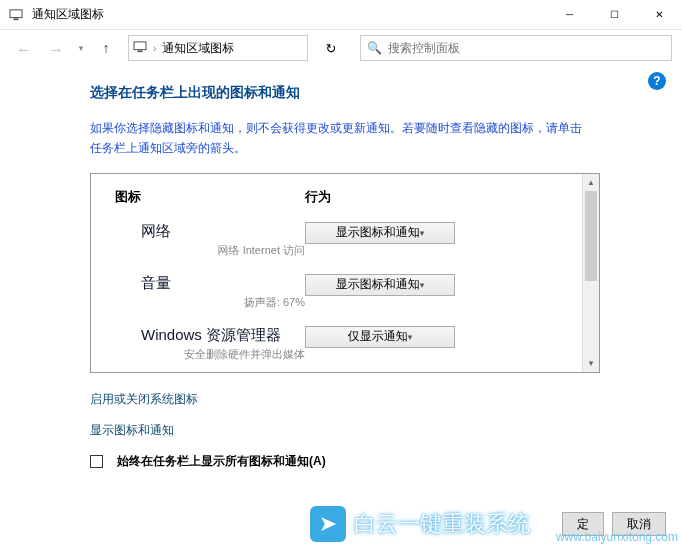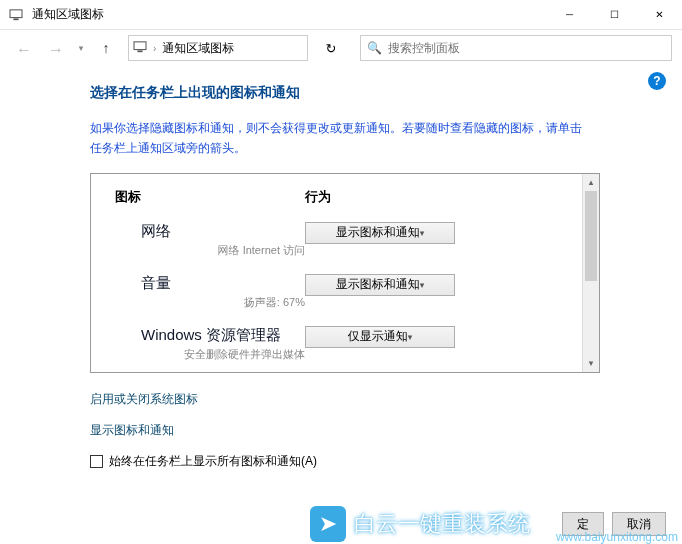--- a/index.html
+++ b/index.html
@@ -42,21 +42,21 @@
 .row { display: flex; align-items: flex-start; margin-bottom: 16px; }
 .row-left { width: 190px; padding-left: 26px; }
 .row-title { font-size: 15px; color: #0f172a; }
 .row-sub { font-size: 11px; color: #888; margin-top: 2px; text-align: right; }
 .dropdown { width: 150px; height: 22px; border: 1px solid #adadad; background: linear-gradient(#f5f5f5,#e8e8e8); display: flex; align-items: center; padding: 0 6px; font-size: 12px; cursor: pointer; justify-content: center; }
 .dropdown .chev { font-size: 9px; color: #555; }
 
 .links { margin: 18px 0 0 64px; }
 .link { color: #0c4a6e; font-size: 12px; margin-bottom: 14px; cursor: pointer; display: block; }
 
-.checkbox-row { margin: 4px 0 0 64px; display:flex; align-items:center; gap:6px; font-size:12px;}
+.checkbox-row { margin: 4px 0 0 64px; display:flex; align-items:center; gap:14px; font-size:12px;font-weight:bold;}
 .checkbox { width:13px; height:13px; border:1px solid #333; display:inline-block; cursor:pointer;}
 
 
 .bottom { position: absolute; bottom: 8px; right: 16px; display:flex; gap:8px;}
 .btn { min-width: 30px; height: 24px; border: 1px solid #adadad; background: #e1e1e1; font-size: 12px; padding: 0 14px; display:flex; align-items:center; justify-content:center; cursor:pointer;}
 
 .watermark { position:absolute; bottom: 2px; left: 310px; right: 0; display:flex; align-items:center; gap:8px; pointer-events:none; opacity:0.92;}
 .wm-badge { width:36px; height:36px; background:#29a3e2; border-radius:6px; display:flex; align-items:center; justify-content:center; color:#fff; font-size:22px;}
 .wm-text { color:#fff; font-size:22px; font-weight:normal; text-shadow: 0 0 2px #29a3e2, 0 0 4px #29a3e2;}
 .wm-sub { color:#6dc6f2; font-size:12px; position:absolute; bottom:-2px; right: 4px;}

